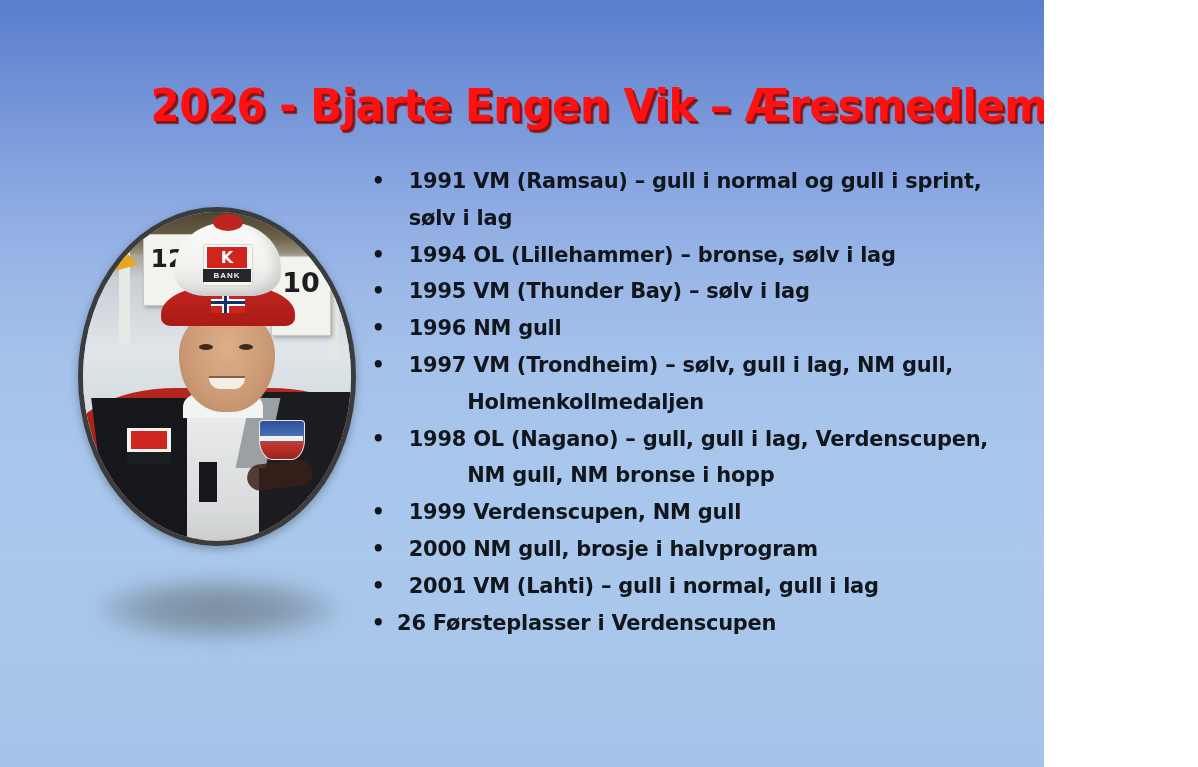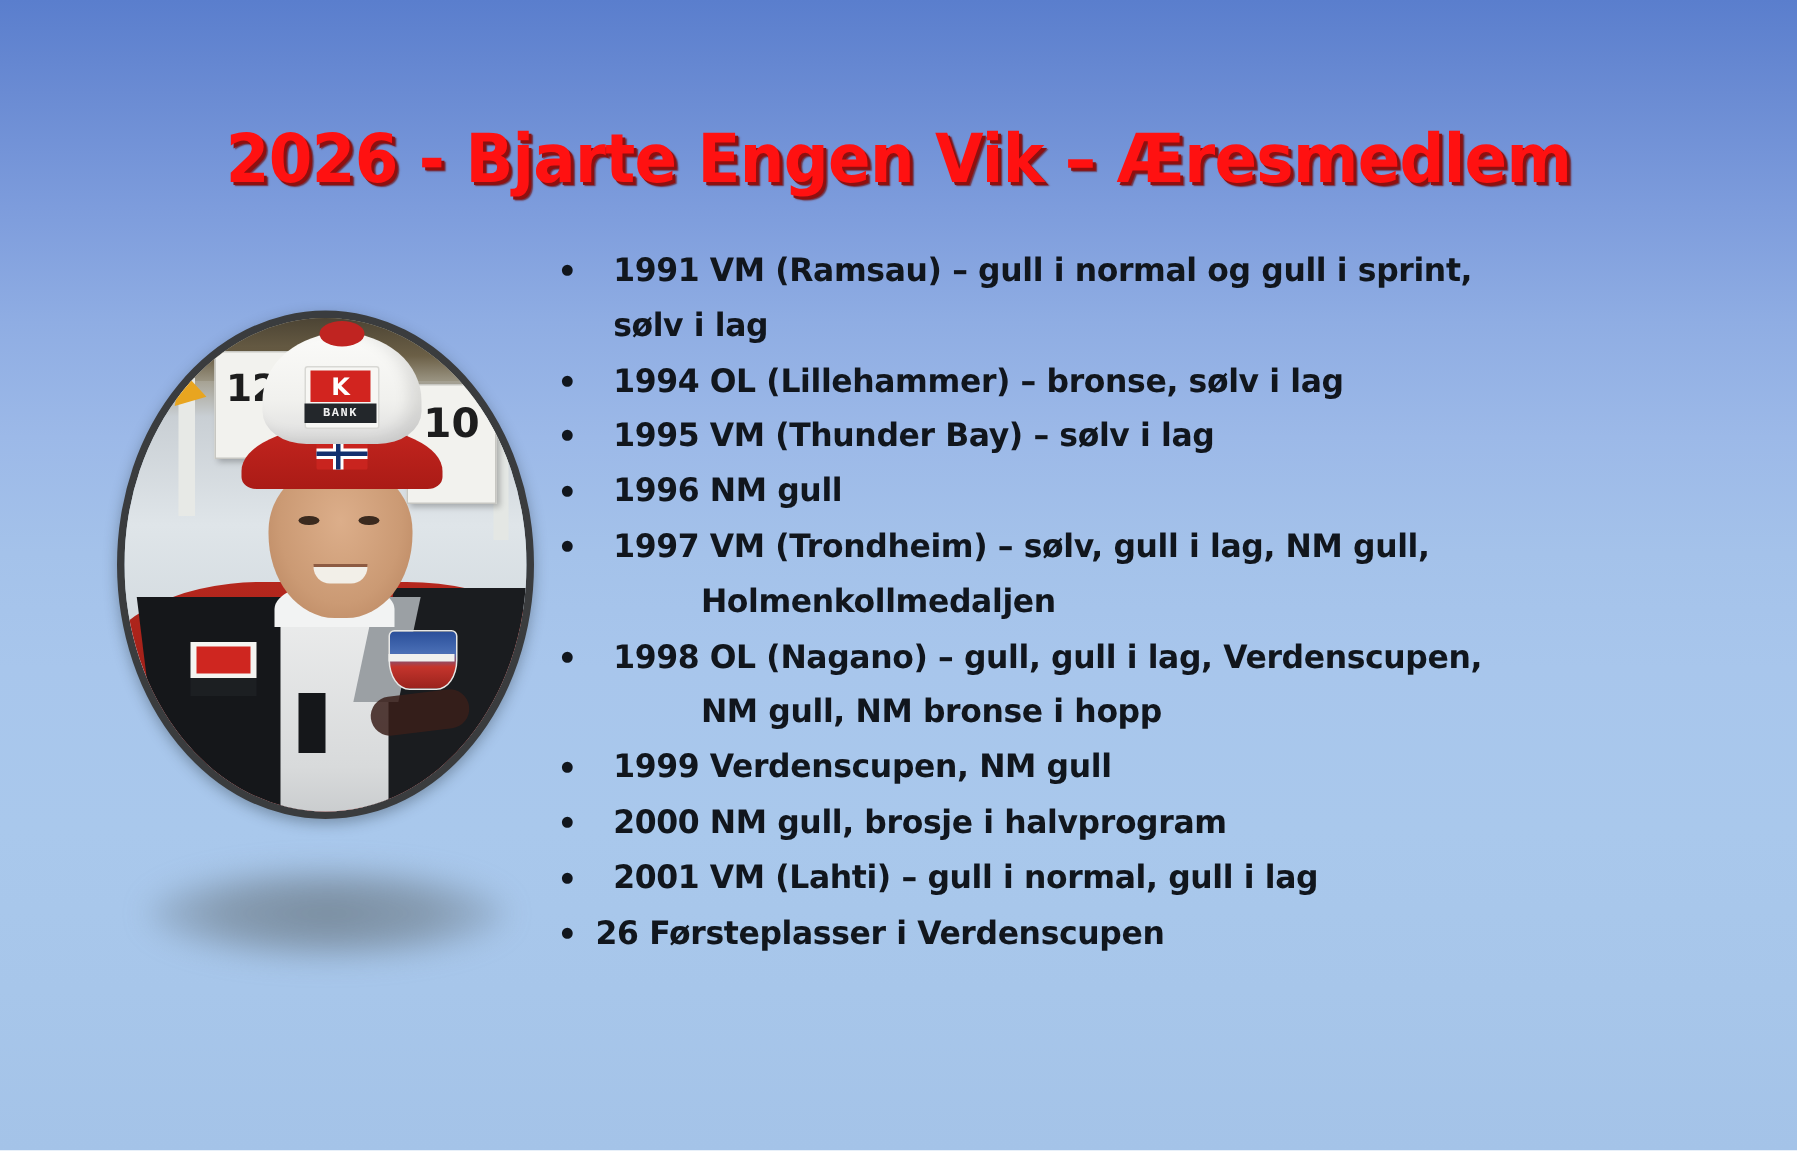--- a/index.html
+++ b/index.html
@@ -2,21 +2,21 @@
 <html><head>
 <meta charset="utf-8">
 <title>Bjarte Engen Vik</title>
 <style>
   html,body{margin:0;padding:0;}
   body{
     width:1198px;height:767px;overflow:hidden;
     font-family:"Liberation Sans", sans-serif;
   }
   #slide{
-    position:relative;width:1198px;height:767px;
+    position:relative;width:1044px;height:767px;
     background:linear-gradient(180deg,
       #5a7ecd 0%,
       #6a8bd3 8%,
       #7d9cdc 18%,
       #8fadE3 28%,
       #9cb9e8 38%,
       #a4c2ea 48%,
       #a8c6ec 58%,
       #a9c8ec 72%,
       #a7c6ea 86%,
@@ -91,21 +91,21 @@
      box-shadow:inset -8px -4px 10px rgba(0,0,0,.10);}
   #pom{left:130px;top:2px;width:30px;height:17px;background:#c02421;border-radius:50%;}
   
   #cap-patch{left:120px;top:32px;width:48px;height:40px;background:#f7f7f4;
      border:1px solid #d8d8d4;border-radius:2px;}
   #cap-k{left:124px;top:35px;width:40px;height:21px;background:#d2241f;
      font-family:"DejaVu Sans",sans-serif;font-weight:bold;color:#fff;font-size:16px;
      line-height:21px;text-align:center;}
   #cap-bank{left:120px;top:57px;width:48px;height:13px;background:#23272b;
      color:#f0f0f0;font-size:8px;line-height:13px;text-align:center;letter-spacing:1px;
-     font-family:Liberation Mono, monospace;font-weight:bold;}
+     font-family:Liberation Sans, sans-serif;font-weight:bold;}
   
   #band{left:78px;top:72px;width:134px;height:42px;
      background:linear-gradient(180deg,#c4251f 0%,#aa1b16 100%);
      border-radius:64px 64px 10px 10px/30px 30px 8px 8px;}
   #flag{left:128px;top:80px;width:34px;height:21px;background:#c9241f;border-radius:1px;}
   #flag-wv{left:128px;top:87px;width:34px;height:7px;background:#fff;}
   #flag-wh{left:139px;top:80px;width:7px;height:21px;background:#fff;}
   #flag-bv{left:128px;top:89px;width:34px;height:3px;background:#13306e;}
   #flag-bh{left:141px;top:80px;width:3px;height:21px;background:#13306e;}
   

